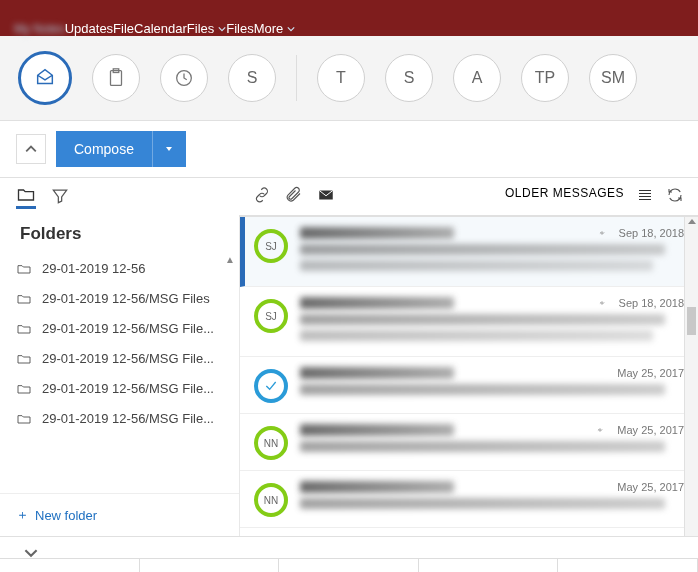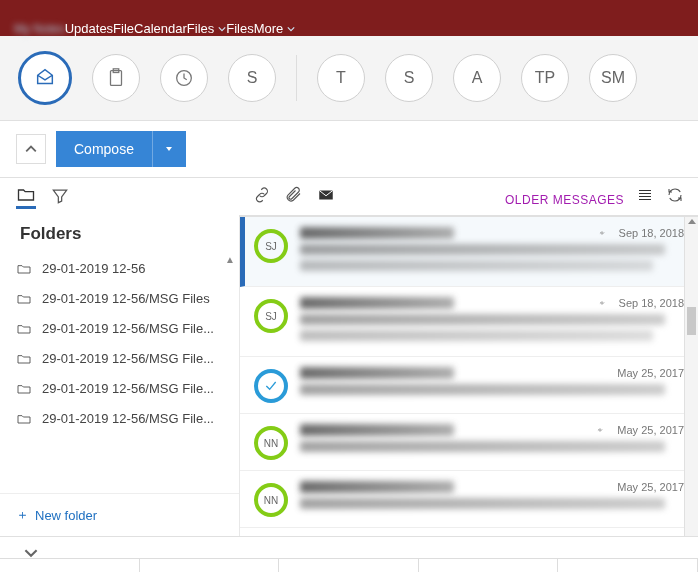--- a/index.html
+++ b/index.html
@@ -41,21 +41,21 @@
   .frow { display:flex; gap:10px; padding: 7px 16px; color:#444; font-size:13px; white-space:nowrap; overflow:hidden; text-overflow:ellipsis; }
   .frow svg { width:16px; height:16px; flex-shrink:0; }
   .frow span { overflow:hidden; text-overflow:ellipsis; }
   .scrolltri { position:absolute; right:4px; top:0; color:#888; font-size:10px; }
   .newfolder { border-top:1px solid #eee; padding:12px 16px; color:#1f70c1; font-size:13px; font-weight:500; display:flex; align-items:center; gap:6px; }
 
   
   .righthead { display:flex; align-items:center; justify-content:space-between; padding: 8px 14px; border-bottom: 2px solid #e0e0e0; }
   .righthead .lefticons { display:flex; gap:14px; color:#555; }
   .righthead .lefticons svg { width:18px; height:18px; }
-  .righthead .rightgroup { display:flex; align-items:flex-end; gap:12px; color:#a21caf; font-size:12px; letter-spacing:0.5px;margin-left:12px; }
+  .righthead .rightgroup { display:flex; align-items:flex-start; gap:12px; color:#000000; font-size:12px; letter-spacing:0.5px;margin-left:12px; }
   .righthead .rightgroup svg { width:18px; height:18px; }
 
   .msglist { flex:1; overflow:hidden; border-left:1px solid #e8e8e8; position:relative; background:#fff; }
   .msg { display:flex; gap:12px; padding:10px 14px 10px 14px; border-bottom:1px solid #eee; }
   .msg.selected { border-left:5px solid #2a6bb8; background:#f5f9fc; padding-left:9px; }
   .avatar { width:34px; height:34px; border:4px solid #84cc16; border-radius:50%; display:flex; align-items:center; justify-content:center; font-size:10px; color:#666; flex-shrink:0; margin-top:2px; }
   .avatar.check { border-color:#2a9bd8; color:#2a9bd8; }
   .mbody { flex:1; min-width:0; }
   .mline { height:11px; margin-bottom:5px; filter: blur(3px); background: linear-gradient(90deg,#444,#999); opacity:0.6; border-radius:2px; }
   .mline.title { width:40%; height:12px; opacity:0.8; }

